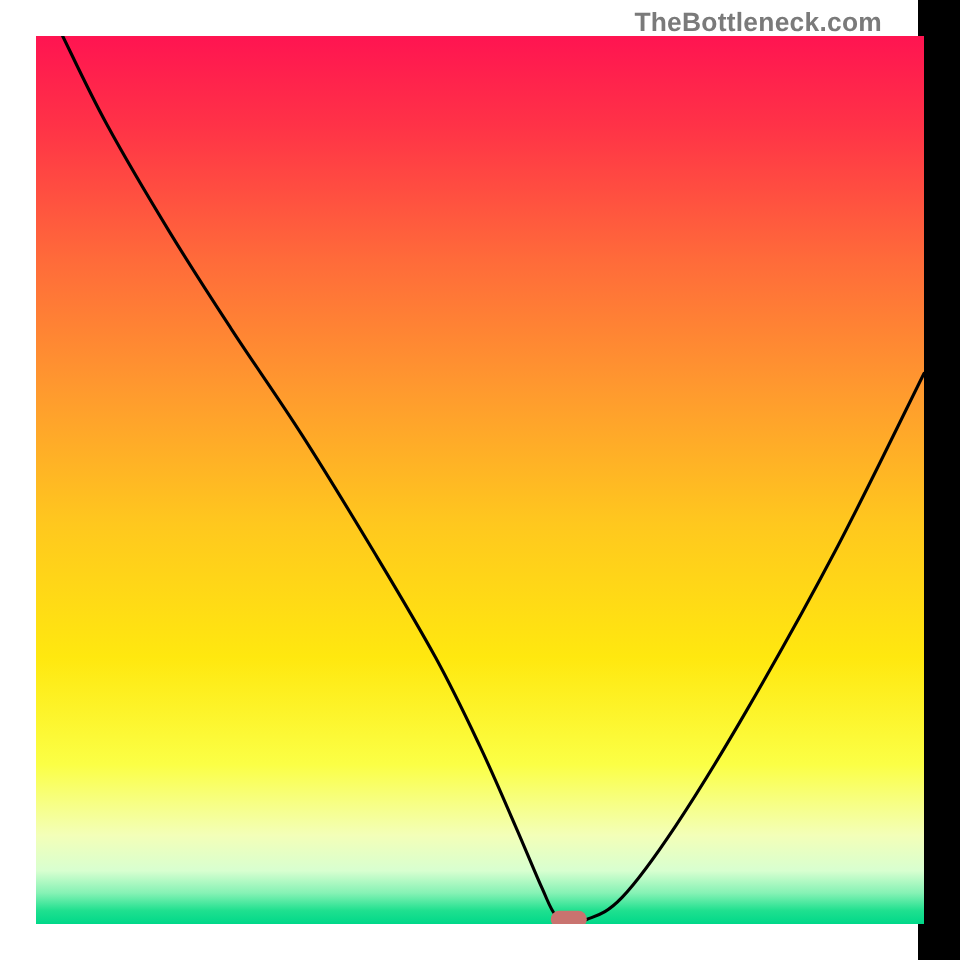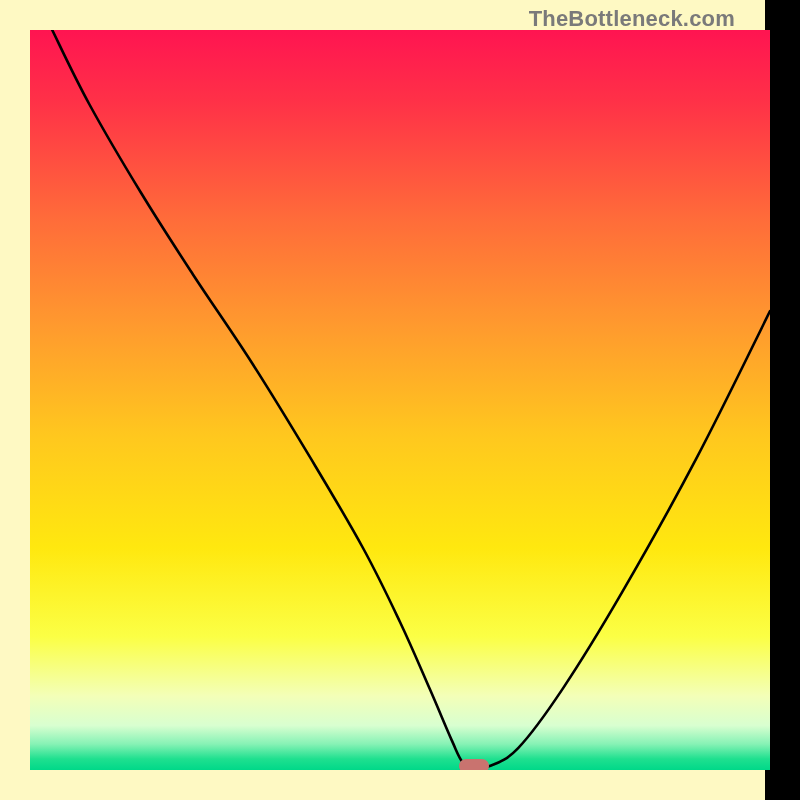--- a/index.html
+++ b/index.html
@@ -8,21 +8,21 @@
     width: 800px;
     height: 800px;
     background: #000;
     overflow: hidden;
     font-family: Arial, Helvetica, sans-serif;
   }
   .stage {
     position: relative;
     width: 765px;
     height: 800px;
-    background: #fef9c3;
+    background: #ffffff;
   }
   .plot-area {
     position: absolute;
     left: 30px;
     top: 30px;
     width: 740px;
     height: 740px;
     overflow: hidden;
   }
   .gradient-bg {

